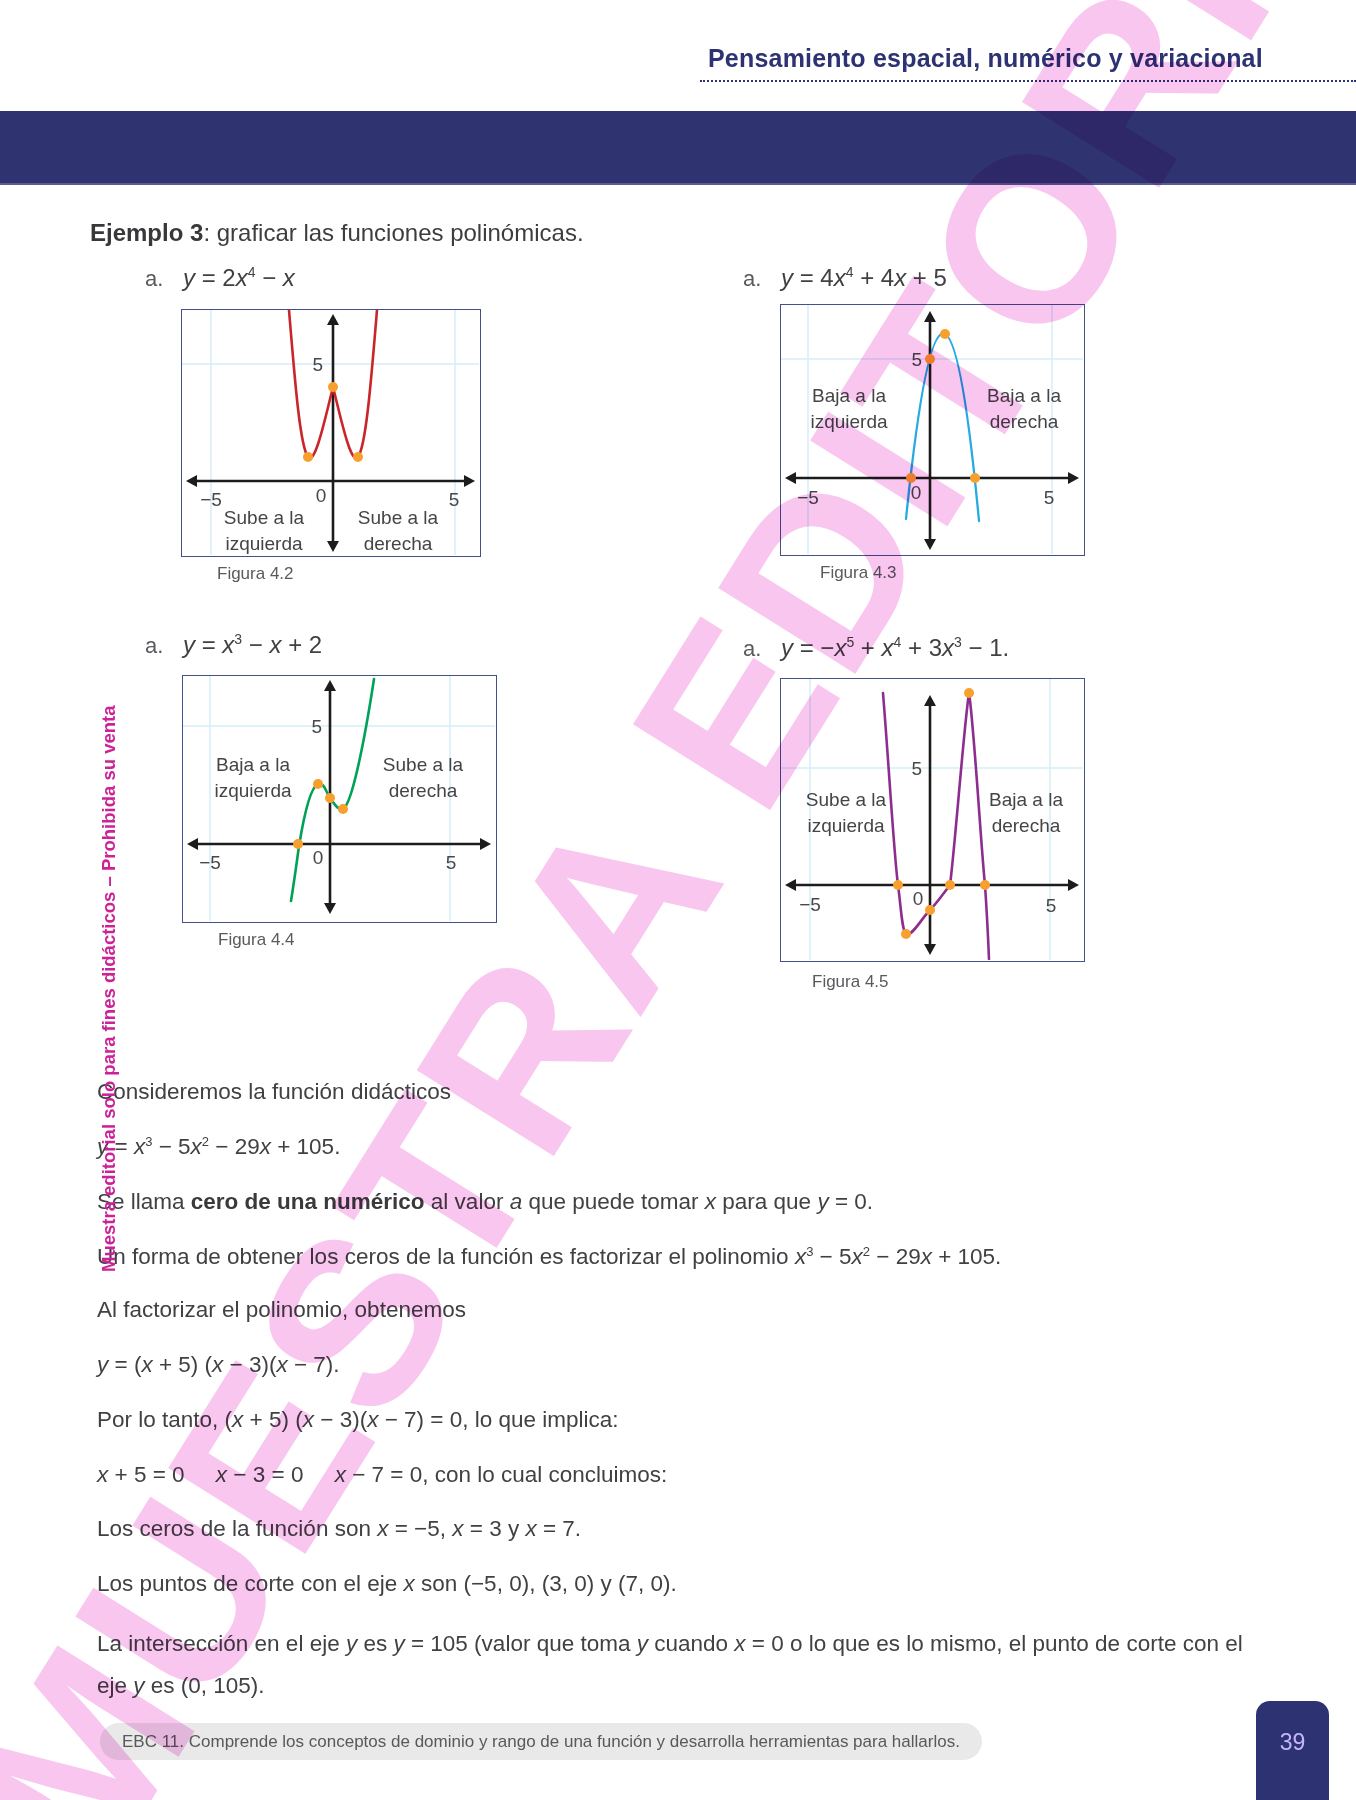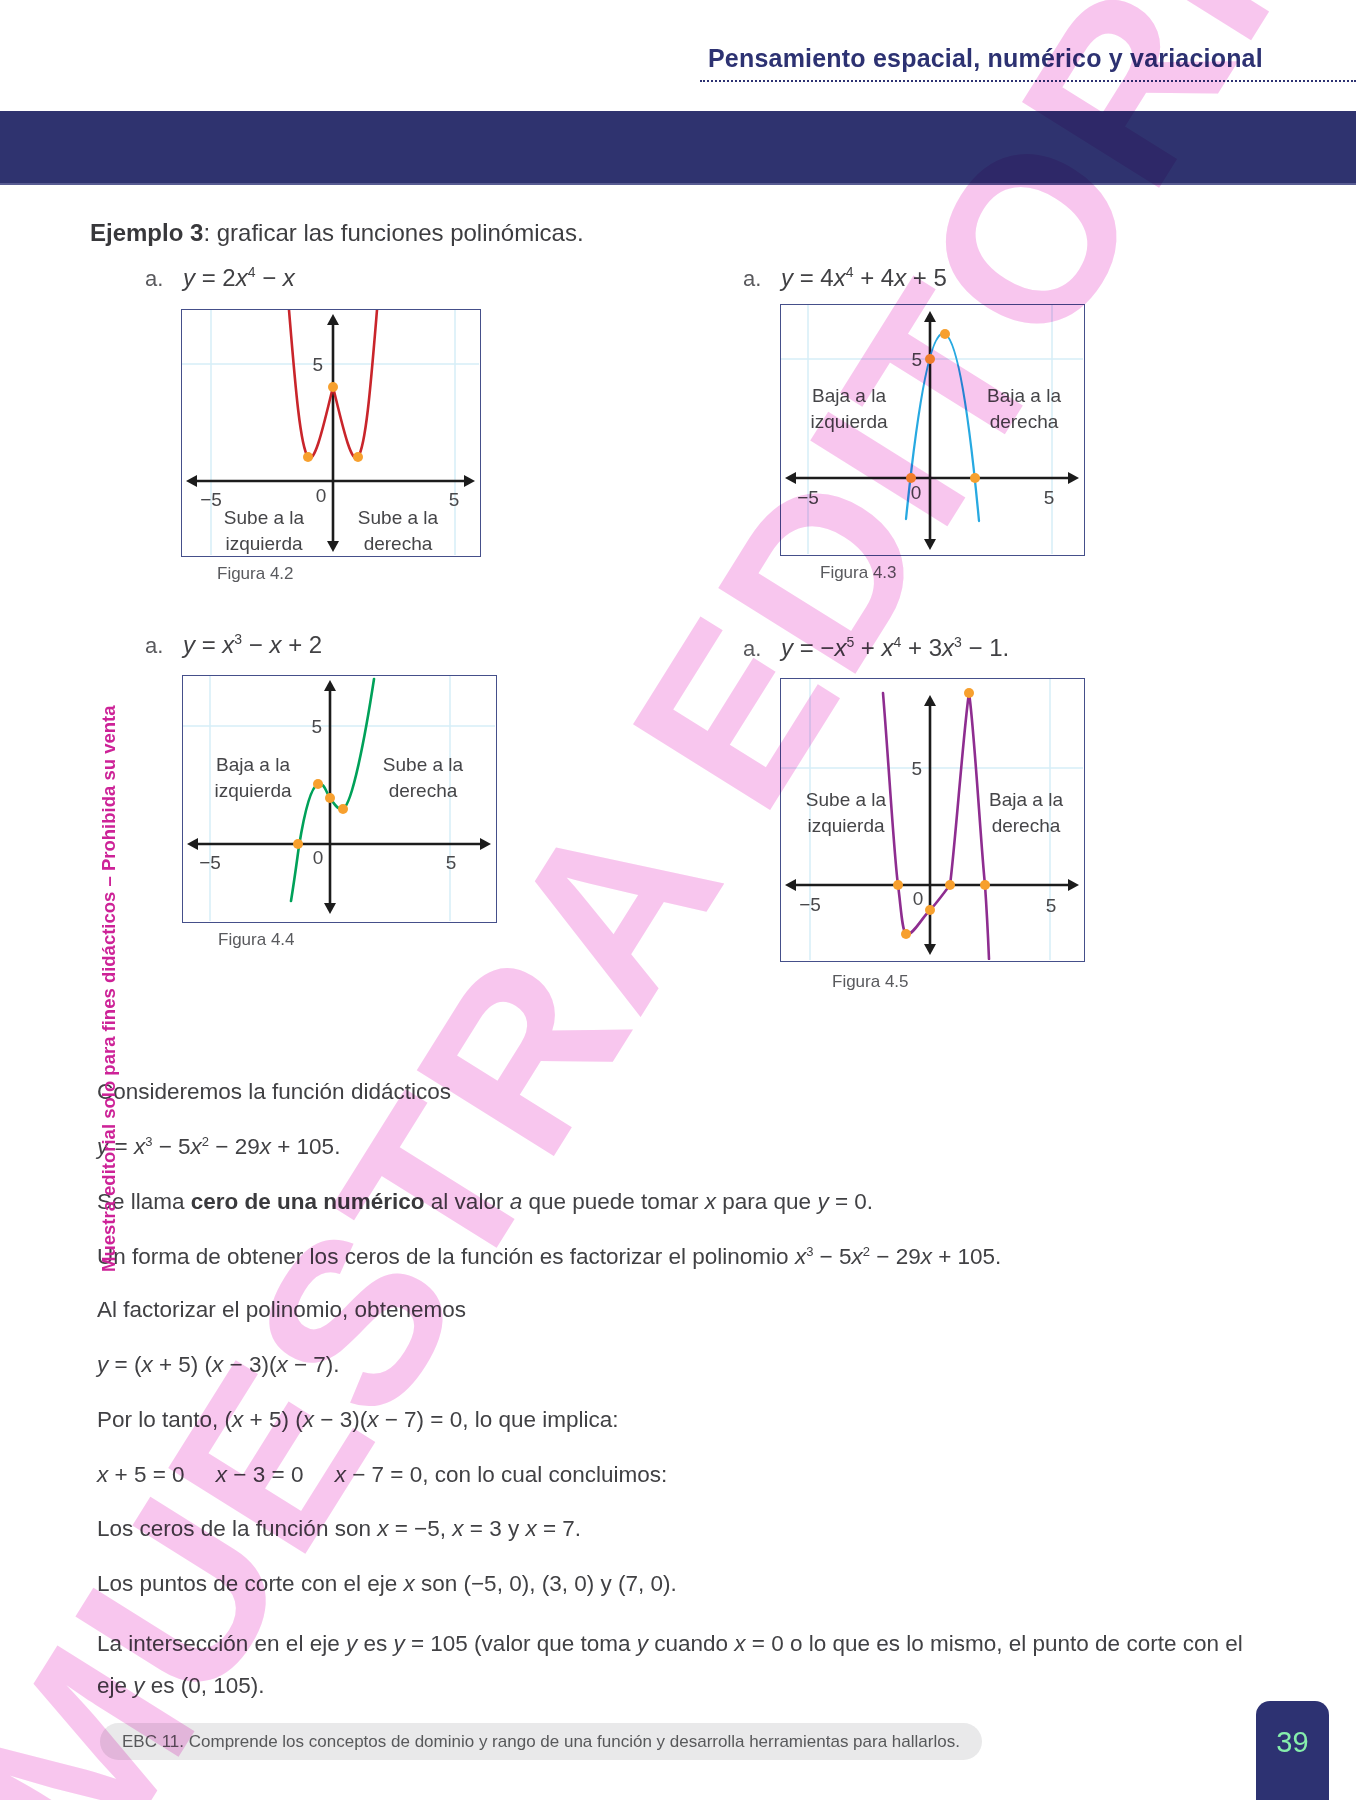--- a/index.html
+++ b/index.html
@@ -38,21 +38,21 @@
 
   
   .para { position:absolute; left:97px; width:1180px; font-size:22.5px; line-height:42px; color:#414144; z-index:2; }
   .para b { font-weight:bold; color:#3a3a3d; }
   .para i { font-style:italic; }
   .para sup { font-size:13px; vertical-align:super; line-height:0; }
 
   
   .footer-pill { position:absolute; left:100px; top:1723px; height:37px; line-height:37px; padding:0 22px; background:#e9e9ea; border-radius:19px; font-size:17px; color:#58595b; z-index:2; white-space:nowrap; }
   .page-num-box { position:absolute; left:1256px; top:1701px; width:73px; height:99px; background:#2d3272; border-radius:14px 14px 0 0; z-index:2; display:flex; align-items:center; justify-content:center; padding-bottom:16px; }
-  .page-num { color:#86efac; font-size:29px; }
+  .page-num { color:#c4b5fd; font-size:23px; }
 
   
   .wm-diagonal { position:absolute; left:30px; top:1705px; transform:rotate(-58deg); transform-origin:0 50%; font-size:235px; font-weight:bold; letter-spacing:4px; white-space:nowrap; color:#f8c6ee; mix-blend-mode:multiply; z-index:5; pointer-events:none; }
   .wm-sidebar { position:absolute; left:98px; top:1272px; transform:rotate(-90deg); transform-origin:0 0; white-space:nowrap; font-size:18.5px; font-weight:bold; color:#cd2297; z-index:6; }
 </style>
 </head>
 <body>
 
 <div class="page">
 
@@ -180,21 +180,21 @@
         <circle cx="188" cy="14" r="5" fill="#f7a02e"></circle>
         <circle cx="204" cy="206" r="5" fill="#f7a02e"></circle>
         <text class="tick" x="29" y="232" text-anchor="middle">−5</text>
         <text class="tick" x="137" y="226" text-anchor="middle">0</text>
         <text class="tick" x="270" y="233" text-anchor="middle">5</text>
         <text class="tick" x="141" y="96" text-anchor="end">5</text>
       </svg>
       <div class="figlabel" style="left:5px; top:108px;"><span>Sube a la</span><br><span>izquierda</span></div>
       <div class="figlabel" style="left:185px; top:108px;"><span>Baja a la</span><br><span>derecha</span></div>
     </div>
-    <div class="figcaption" style="margin-left:52px; margin-top:10px;">Figura 4.5</div>
+    <div class="figcaption" style="margin-left:32px; margin-top:10px;">Figura 4.5</div>
   </div>
 
   <div class="para" style="top:1071px;">Consideremos la función didácticos</div>
   <div class="para" style="top:1126px;"><i>y</i> = <i>x</i><sup>3</sup> − 5<i>x</i><sup>2</sup> − 29<i>x</i> + 105.</div>
   <div class="para" style="top:1181px;">Se llama <b>cero de una numérico</b> al valor <i>a</i> que puede tomar <i>x</i> para que <i>y</i> = 0.</div>
   <div class="para" style="top:1236px;">Un forma de obtener los ceros de la función es factorizar el polinomio <i>x</i><sup>3</sup> − 5<i>x</i><sup>2</sup> − 29<i>x</i> + 105.</div>
   <div class="para" style="top:1289px;">Al factorizar el polinomio, obtenemos</div>
   <div class="para" style="top:1344px;"><i>y</i> = (<i>x</i> + 5) (<i>x</i> − 3)(<i>x</i> − 7).</div>
   <div class="para" style="top:1399px;">Por lo tanto, (<i>x</i> + 5) (<i>x</i> − 3)(<i>x</i> − 7) = 0, lo que implica:</div>
   <div class="para" style="top:1454px;"><i>x</i> + 5 = 0&nbsp;&nbsp;&nbsp;&nbsp; <i>x</i> − 3 = 0&nbsp;&nbsp;&nbsp;&nbsp; <i>x</i> − 7 = 0, con lo cual concluimos:</div>

